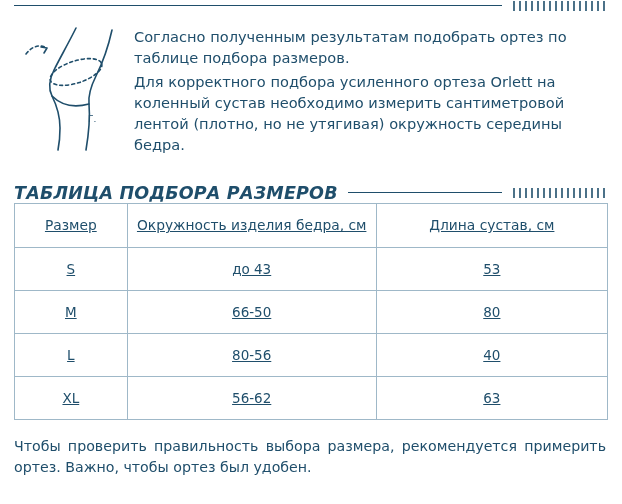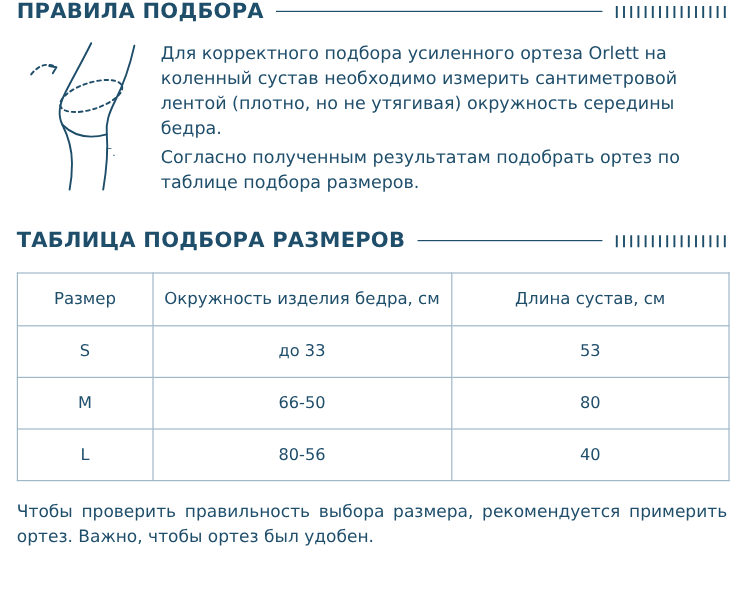--- a/index.html
+++ b/index.html
@@ -72,28 +72,29 @@
   .intro-text p {
     margin: 0;
   }
   .intro-text p + p {
     margin-top: 0.15em;
   }
 
   
   .section-head.second {
     margin-top: 28px;
+    font-style: italic;
   }
 
   
   table.size-table {
-    margin-top: 16px;
     width: 100%;
     border-collapse: collapse;
     table-layout: fixed;
+    text-decoration: underline;
   }
   table.size-table th,
   table.size-table td {
     border: 1px solid #9fb8c8;
     text-align: center;
     color: #1f4e6b;
     font-size: 13.5px;
     padding: 8px 4px;
   }
   table.size-table th {
@@ -119,21 +120,20 @@
     padding-right: 2px;
   }
   .footnote p { margin: 0; }
 </style>
 </head>
 <body>
 
 <div class="page">
 
   <div class="section-head">
-    <div class="section-title">ПРАВИЛА ПОДБОРА</div>
     <div class="head-rule"></div>
     <svg class="head-dots" viewBox="0 0 96 12">
       <g stroke="#1f4e6b" stroke-width="1.6" stroke-linecap="butt">
         <line x1="2" y1="1" x2="2" y2="11"></line>
         <line x1="8" y1="1" x2="8" y2="11"></line>
         <line x1="14" y1="1" x2="14" y2="11"></line>
         <line x1="20" y1="1" x2="20" y2="11"></line>
         <line x1="26" y1="1" x2="26" y2="11"></line>
         <line x1="32" y1="1" x2="32" y2="11"></line>
         <line x1="38" y1="1" x2="38" y2="11"></line>
@@ -162,22 +162,22 @@
 
         <ellipse cx="60" cy="48" rx="27" ry="11" transform="rotate(-18 60 48)" stroke-dasharray="3 3"></ellipse>
 
         <path d="M10 30 C 16 22, 24 20, 31 24" stroke-dasharray="3 3"></path>
         <path d="M31 24 l -6 -1 m 6 1 l -3 5"></path>
       </g>
       <text x="72" y="98" font-family="DejaVu Sans, sans-serif" font-size="9" fill="#1f4e6b">Г.</text>
     </svg>
 
     <div class="intro-text">
+      <p>Согласно полученным результатам подобрать ортез по таблице подбора размеров.</p>
       <p>Для корректного подбора усиленного ортеза Orlett на коленный сустав необходимо измерить сантиметровой лентой (плотно, но не утягивая) окружность середины бедра.</p>
-      <p>Согласно полученным результатам подобрать ортез по таблице подбора размеров.</p>
     </div>
   </div>
 
   <div class="section-head second">
     <div class="section-title">ТАБЛИЦА ПОДБОРА РАЗМЕРОВ</div>
     <div class="head-rule"></div>
     <svg class="head-dots" viewBox="0 0 96 12">
       <g stroke="#1f4e6b" stroke-width="1.6" stroke-linecap="butt">
         <line x1="2" y1="1" x2="2" y2="11"></line>
         <line x1="8" y1="1" x2="8" y2="11"></line>
@@ -208,33 +208,38 @@
     <thead>
       <tr>
         <th>Размер</th>
         <th>Окружность изделия бедра, см</th>
         <th>Длина сустав, см</th>
       </tr>
     </thead>
     <tbody>
       <tr>
         <td>S</td>
-        <td>до 33</td>
+        <td>до 43</td>
         <td>53</td>
       </tr>
       <tr>
         <td>M</td>
         <td>66-50</td>
         <td>80</td>
       </tr>
       <tr>
         <td>L</td>
         <td>80-56</td>
         <td>40</td>
       </tr>
+      <tr>
+        <td>XL</td>
+        <td>56-62</td>
+        <td>63</td>
+      </tr>
     </tbody>
   </table>
 
   <div class="footnote">
     <p>Чтобы проверить правильность выбора размера, рекомендуется примерить ортез. Важно, чтобы ортез был удобен.</p>
   </div>
 
 </div>
 
 </body></html>

